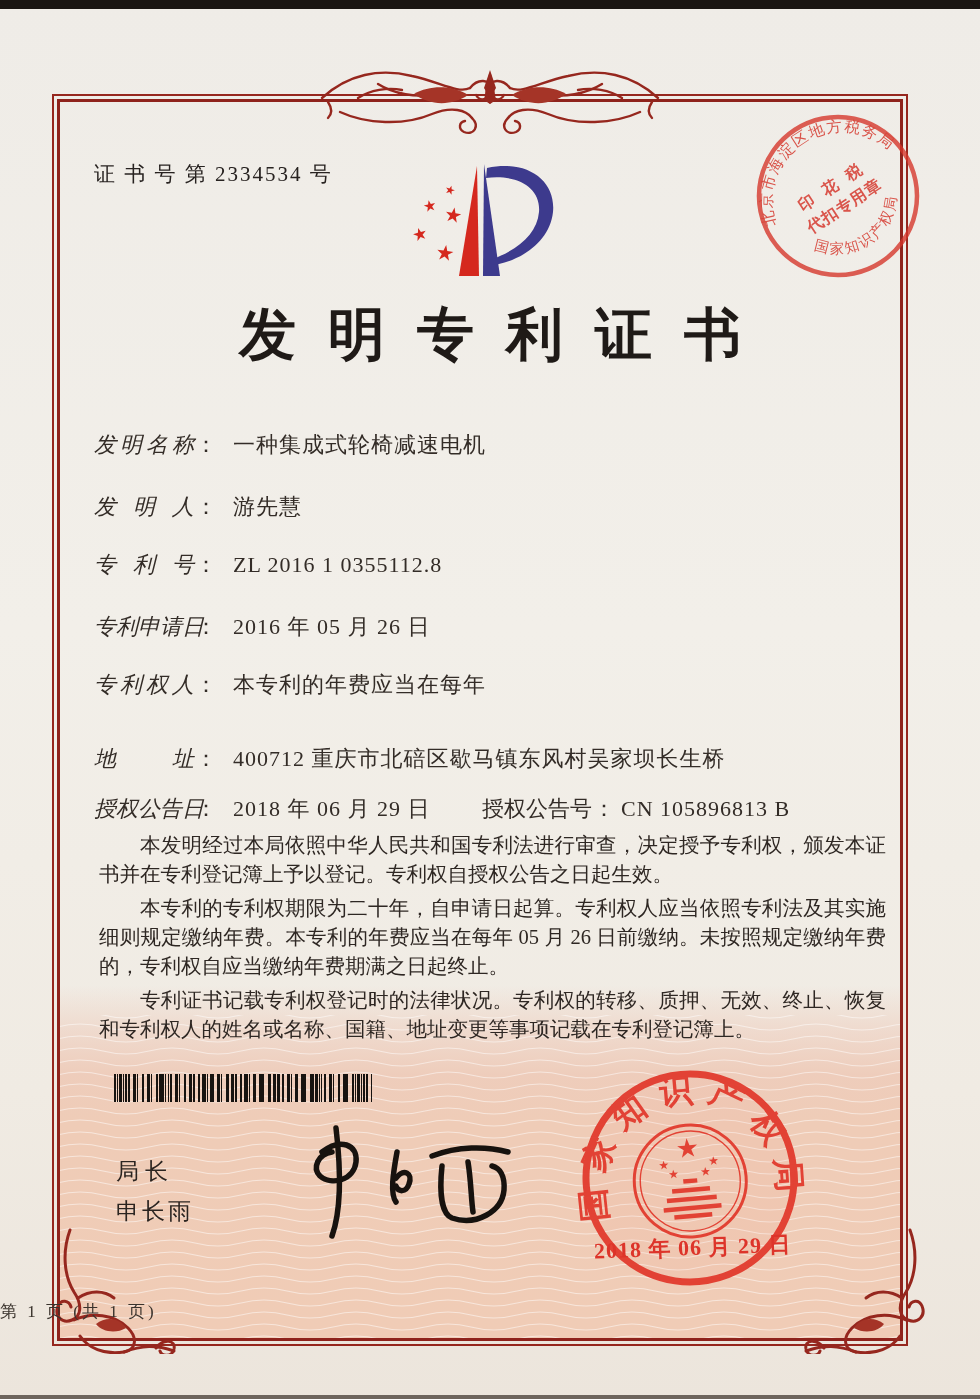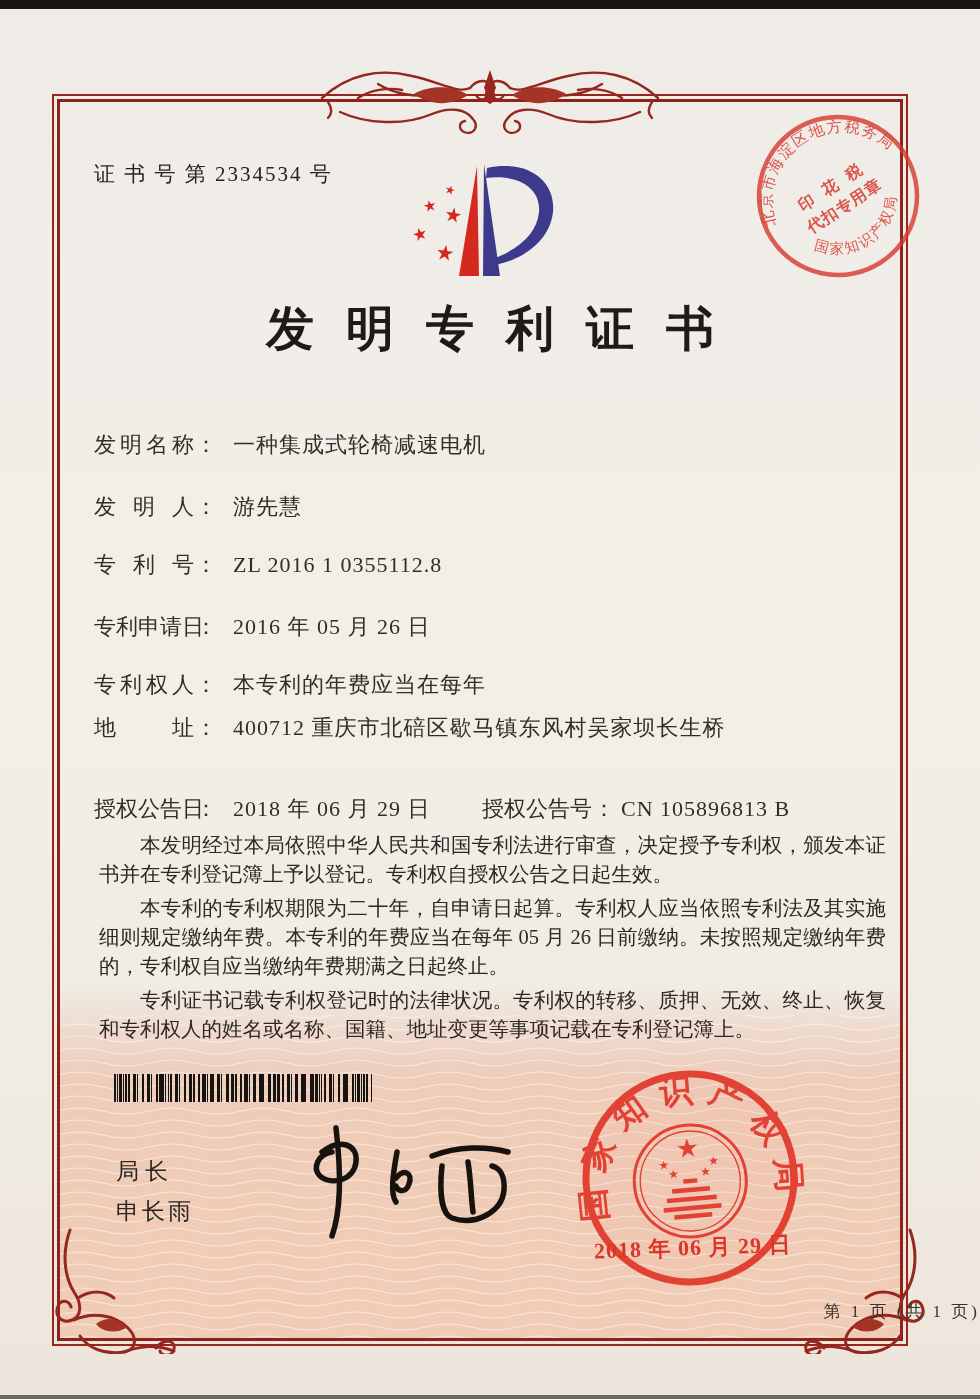--- a/index.html
+++ b/index.html
@@ -25,24 +25,24 @@
   .ornament-top{position:absolute;left:318px;top:54px;width:344px;height:96px;}
   .corner-flourish{position:absolute;width:132px;height:126px;}
   .corner-bl{left:44px;top:1228px;}
   .corner-br{left:804px;top:1228px;transform:scaleX(-1);}
 
   .cert-no{position:absolute;left:94px;top:160px;font-size:21px;letter-spacing:2px;color:#272220;}
 
   .sipo-logo{position:absolute;left:400px;top:150px;width:170px;height:138px;}
 
   .doc-title{position:absolute;left:0;top:297px;width:980px;text-align:center;
-    font-size:48px;font-weight:bold;letter-spacing:32px;text-indent:32px;color:#1f1a17;}
+    font-size:57px;font-weight:bold;letter-spacing:32px;text-indent:32px;color:#1f1a17;}
 
   .field-row{position:absolute;left:94px;width:800px;font-size:22px;color:#332c27;white-space:nowrap;}
-  .f-label{display:inline-block;width:100px;text-align:justify;text-align-last:justify;vertical-align:bottom;}
+  .f-label{display:inline-block;width:100px;text-align:justify;text-align-last:justify;vertical-align:bottom;font-style:italic;}
   .f-colon{display:inline-block;margin:0 2px 0 1px;}
   .f-value{display:inline-block;margin-left:14px;letter-spacing:1px;}
   .f-pair2{position:absolute;left:388px;top:0;}
 
   .body-text{position:absolute;left:96px;top:831px;width:790px;font-size:20.5px;line-height:29px;
     text-align:justify;color:#2e2723;}
   .body-text p{margin:0 0 5px 3px;text-indent:2em;}
 
   .barcode{position:absolute;left:114px;top:1074px;width:258px;height:28px;
     background-image:
@@ -51,21 +51,21 @@
 
   .director-role{position:absolute;left:116px;top:1156px;font-size:23px;letter-spacing:6px;color:#2b2420;}
   .director-name{position:absolute;left:116px;top:1196px;font-size:23px;letter-spacing:3px;color:#2b2420;}
   .signature{position:absolute;left:262px;top:1122px;width:256px;height:122px;}
 
   .grant-seal{position:absolute;left:575px;top:1063px;width:230px;height:230px;transform:rotate(-5deg);opacity:.95;}
   .seal-date{position:absolute;left:594px;top:1233px;font-size:22px;color:#dd342a;letter-spacing:1px;white-space:nowrap;transform:rotate(-2deg);font-weight:bold;}
 
   .tax-stamp{position:absolute;left:752px;top:110px;width:172px;height:172px;transform:rotate(-33deg);opacity:.9;}
 
-  .page-footer{position:absolute;left:0;top:1300px;width:980px;text-align:right;font-size:17px;letter-spacing:3px;color:#3a332d;}
+  .page-footer{position:absolute;left:0;top:1300px;width:980px;text-align:left;font-size:17px;letter-spacing:3px;color:#3a332d;}
 </style>
 </head>
 <body>
 
 <div class="paper"></div>
 
 <div class="guilloche">
   <svg width="846" height="356" viewBox="0 0 846 356">
     <defs>
       <pattern id="waves" width="92" height="12" patternUnits="userSpaceOnUse">
@@ -142,21 +142,21 @@
 </div>
 <div class="field-row" style="top:550px">
   <span class="f-label">专利号</span><span class="f-colon">：</span><span class="f-value">ZL 2016 1 0355112.8</span>
 </div>
 <div class="field-row" style="top:612px">
   <span class="f-label">专利申请日</span><span class="f-colon">：</span><span class="f-value">2016 年 05 月 26 日</span>
 </div>
 <div class="field-row" style="top:670px">
   <span class="f-label">专利权人</span><span class="f-colon">：</span><span class="f-value">本专利的年费应当在每年</span>
 </div>
-<div class="field-row" style="top:713px">
+<div class="field-row" style="top:744px">
   <span class="f-label">地址</span><span class="f-colon">：</span><span class="f-value">400712 重庆市北碚区歇马镇东风村吴家坝长生桥</span>
 </div>
 <div class="field-row" style="top:794px">
   <span>
     <span class="f-label">授权公告日</span><span class="f-colon">：</span><span class="f-value">2018 年 06 月 29 日</span>
   </span>
   <span class="f-pair2">
     <span>授权公告号</span><span class="f-colon">：</span><span class="f-value" style="margin-left:4px">CN 105896813 B</span>
   </span>
 </div>

